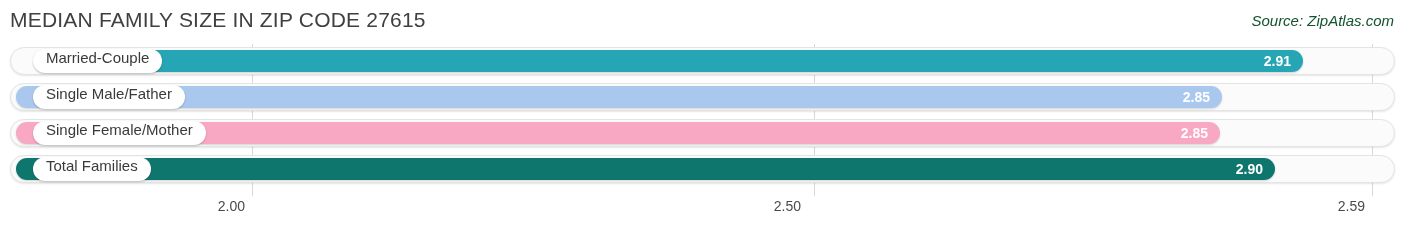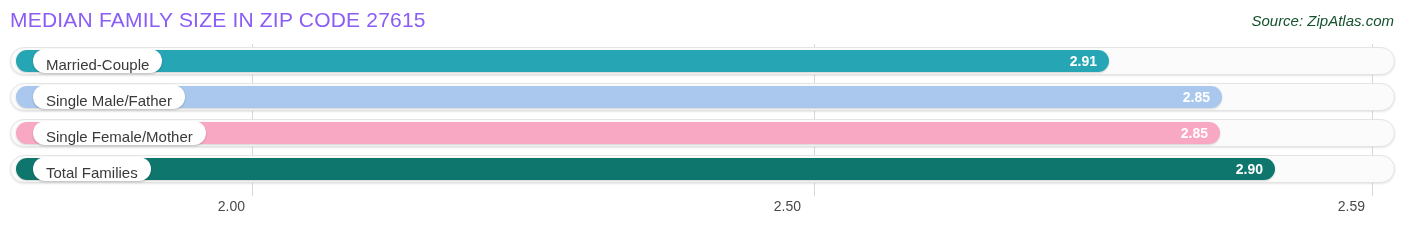--- a/index.html
+++ b/index.html
@@ -21,21 +21,21 @@
     left: 0; top: 0;
     width: 1406px;
     height: 44px;
   }
   #chart-title {
     position: absolute;
     left: 10px;
     top: 8px;
     font-size: 21px;
     letter-spacing: 0.2px;
-    color: #8b5cf6;
+    color: #404040;
     font-weight: 400;
     white-space: nowrap;
   }
   #source-label {
     position: absolute;
     right: 12px;
     top: 12px;
     font-size: 15px;
     font-style: italic;
     color: #14532d;
@@ -98,21 +98,21 @@
   }
   .label-pill {
     position: absolute;
     left: 33px;
     top: 5px;
     height: 24px;
     background: #ffffff;
     border-radius: 12px;
     box-shadow: 0 1px 2px rgba(0,0,0,0.22);
     display: flex;
-    align-items: flex-end;
+    align-items: flex-start;
     padding: 0 13px;
     box-sizing: border-box;
   }
   .label-pill span {
     font-size: 15px;
     color: #3a3a3a;
     white-space: nowrap;
   }
 
   
@@ -142,21 +142,21 @@
 </div>
 
 <div id="plot">
 
   <div class="gridline" style="left:252px;"></div>
   <div class="gridline" style="left:814px;"></div>
   <div class="gridline" style="left:1372px;"></div>
 
   <div class="row" style="top:0px;">
     <div class="track"></div>
-    <div class="bar" style="width:1093px; background:#26a5b5;">
+    <div class="bar" style="width:1269px; background:#26a5b5;margin-left:18px;">
       <div class="bar-value">2.91</div>
     </div>
     <div class="label-pill">
       <span>Married-Couple</span>
     </div>
   </div>
 
   <div class="row" style="top:36px;">
     <div class="track"></div>
     <div class="bar" style="width:1206px; background:#aac8ed;">

